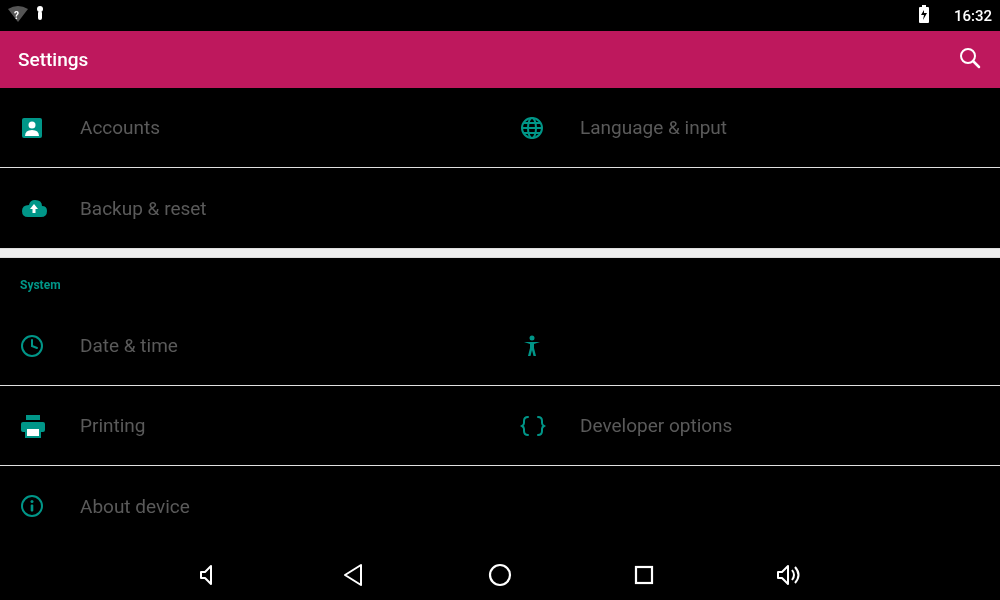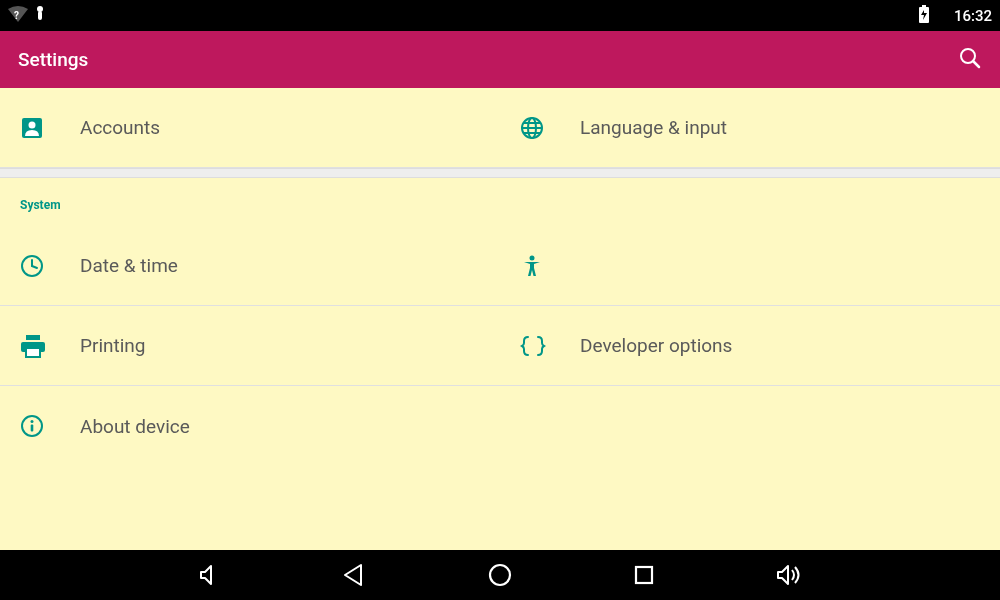--- a/index.html
+++ b/index.html
@@ -6,21 +6,21 @@
     body { width: 1000px; height: 600px; overflow: hidden; background: #fff; display: flex; flex-direction: column; }
     
     .status-bar { height: 31px; background: #000; color: #fff; display: flex; align-items: center; padding: 0 8px; font-size: 15px; }
     .status-left { display: flex; align-items: center; gap: 6px; }
     .status-right { margin-left: auto; display: flex; align-items: center; gap: 24px; }
     
     .app-bar { height: 57px; background: #be185d; color: #fff; display: flex; align-items: center; padding: 0 18px; }
     .app-title { font-size: 19px; font-weight: 500; }
     .search-btn { margin-left: auto; cursor: pointer; }
     
-    .content { flex: 1; background: #fef9c3; overflow: hidden; }
+    .content { flex: 1; background: #000000; overflow: hidden; }
     .two-col { display: grid; grid-template-columns: 1fr 1fr; }
     .settings-item { display: flex; align-items: center; height: 80px; padding: 0 20px; cursor: pointer; border-bottom: 1px solid #e0e0e0; }
     .settings-item .icon-slot { width: 60px; display: flex; align-items: center; justify-content: flex-start; }
     .settings-item .label { font-size: 19px; color: #5a5a5a; }
     .empty-item { border-bottom: 1px solid #e0e0e0; }
     
     .section-divider { height: 10px; background: #eeeeee; grid-column: 1 / -1; border-top: 1px solid #ddd; border-bottom: 1px solid #ddd; }
     .section-header { grid-column: 1 / -1; padding: 20px 8px 14px 20px; font-size: 12px; font-weight: bold; color: #009688; }
     
     .nav-bar { height: 50px; background: #000; display: flex; align-items: center; justify-content: center; gap: 120px; }
@@ -89,20 +89,29 @@
             <circle cx="12" cy="12" r="10" class="teal-stroke" stroke-width="2.2"></circle>
             <ellipse cx="12" cy="12" rx="4" ry="10" class="teal-stroke" stroke-width="2"></ellipse>
             <line x1="2" y1="12" x2="22" y2="12" stroke="#009688" stroke-width="2"></line>
             <line x1="3.5" y1="7" x2="20.5" y2="7" stroke="#009688" stroke-width="2"></line>
             <line x1="3.5" y1="17" x2="20.5" y2="17" stroke="#009688" stroke-width="2"></line>
           </svg>
       </span>
       <span class="label">Language &amp; input</span>
     </div>
 
+    <div class="settings-item" style="border-bottom:none;">
+      <span class="icon-slot">
+        <svg width="28" height="22" viewBox="0 0 28 22">
+            <path d="M22 9 Q22 3 15 3 Q10 3 9 8 Q2 8 2 14 Q2 20 8 20 L21 20 Q27 20 27 14 Q27 9 22 9 Z" class="teal-icon"></path>
+            <path d="M14 7 L10 12 L12.5 12 L12.5 16 L15.5 16 L15.5 12 L18 12 Z" fill="#fff"></path>
+          </svg>
+      </span>
+      <span class="label">Backup &amp; reset</span>
+    </div>
     <div class="empty-item" style="border-bottom:none;"></div>
 
     <div class="section-divider"></div>
     <div class="section-header">System</div>
 
     <div class="settings-item">
       <span class="icon-slot">
         <svg width="24" height="24" viewBox="0 0 24 24">
             <circle cx="12" cy="12" r="10" class="teal-stroke" stroke-width="2.2"></circle>
             <line x1="12" y1="12" x2="12" y2="6" stroke="#009688" stroke-width="2" stroke-linecap="round"></line>

